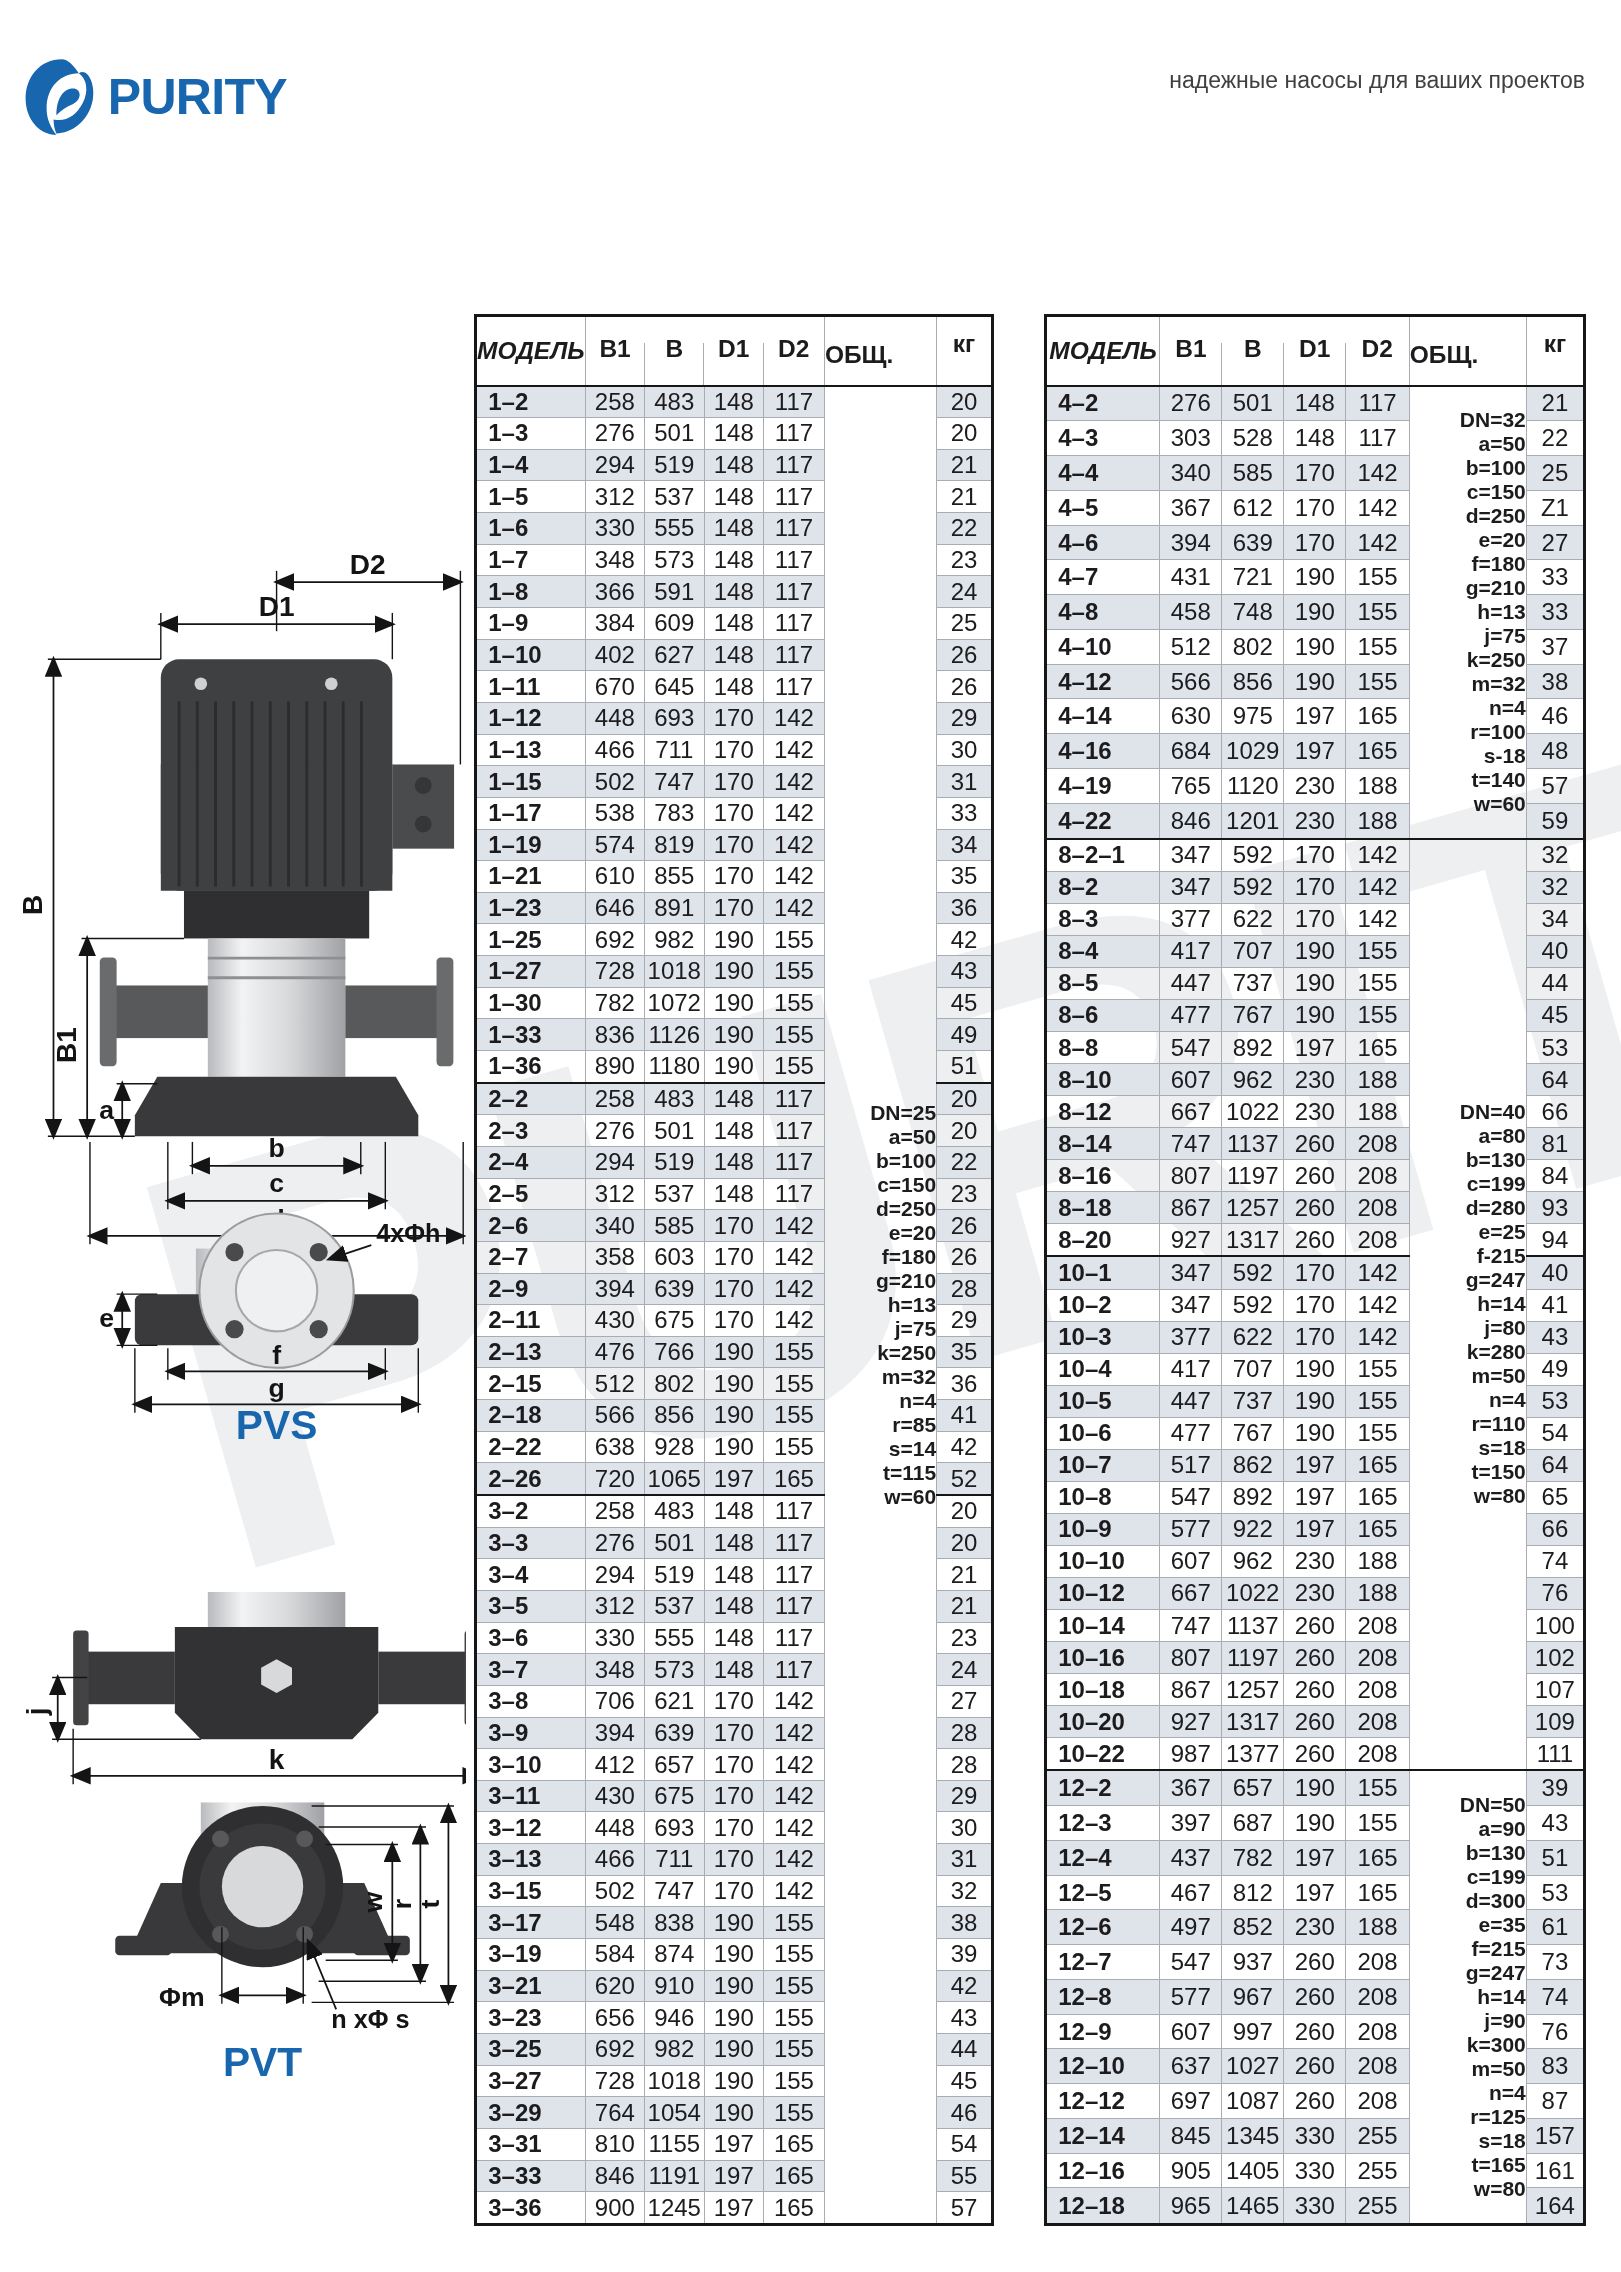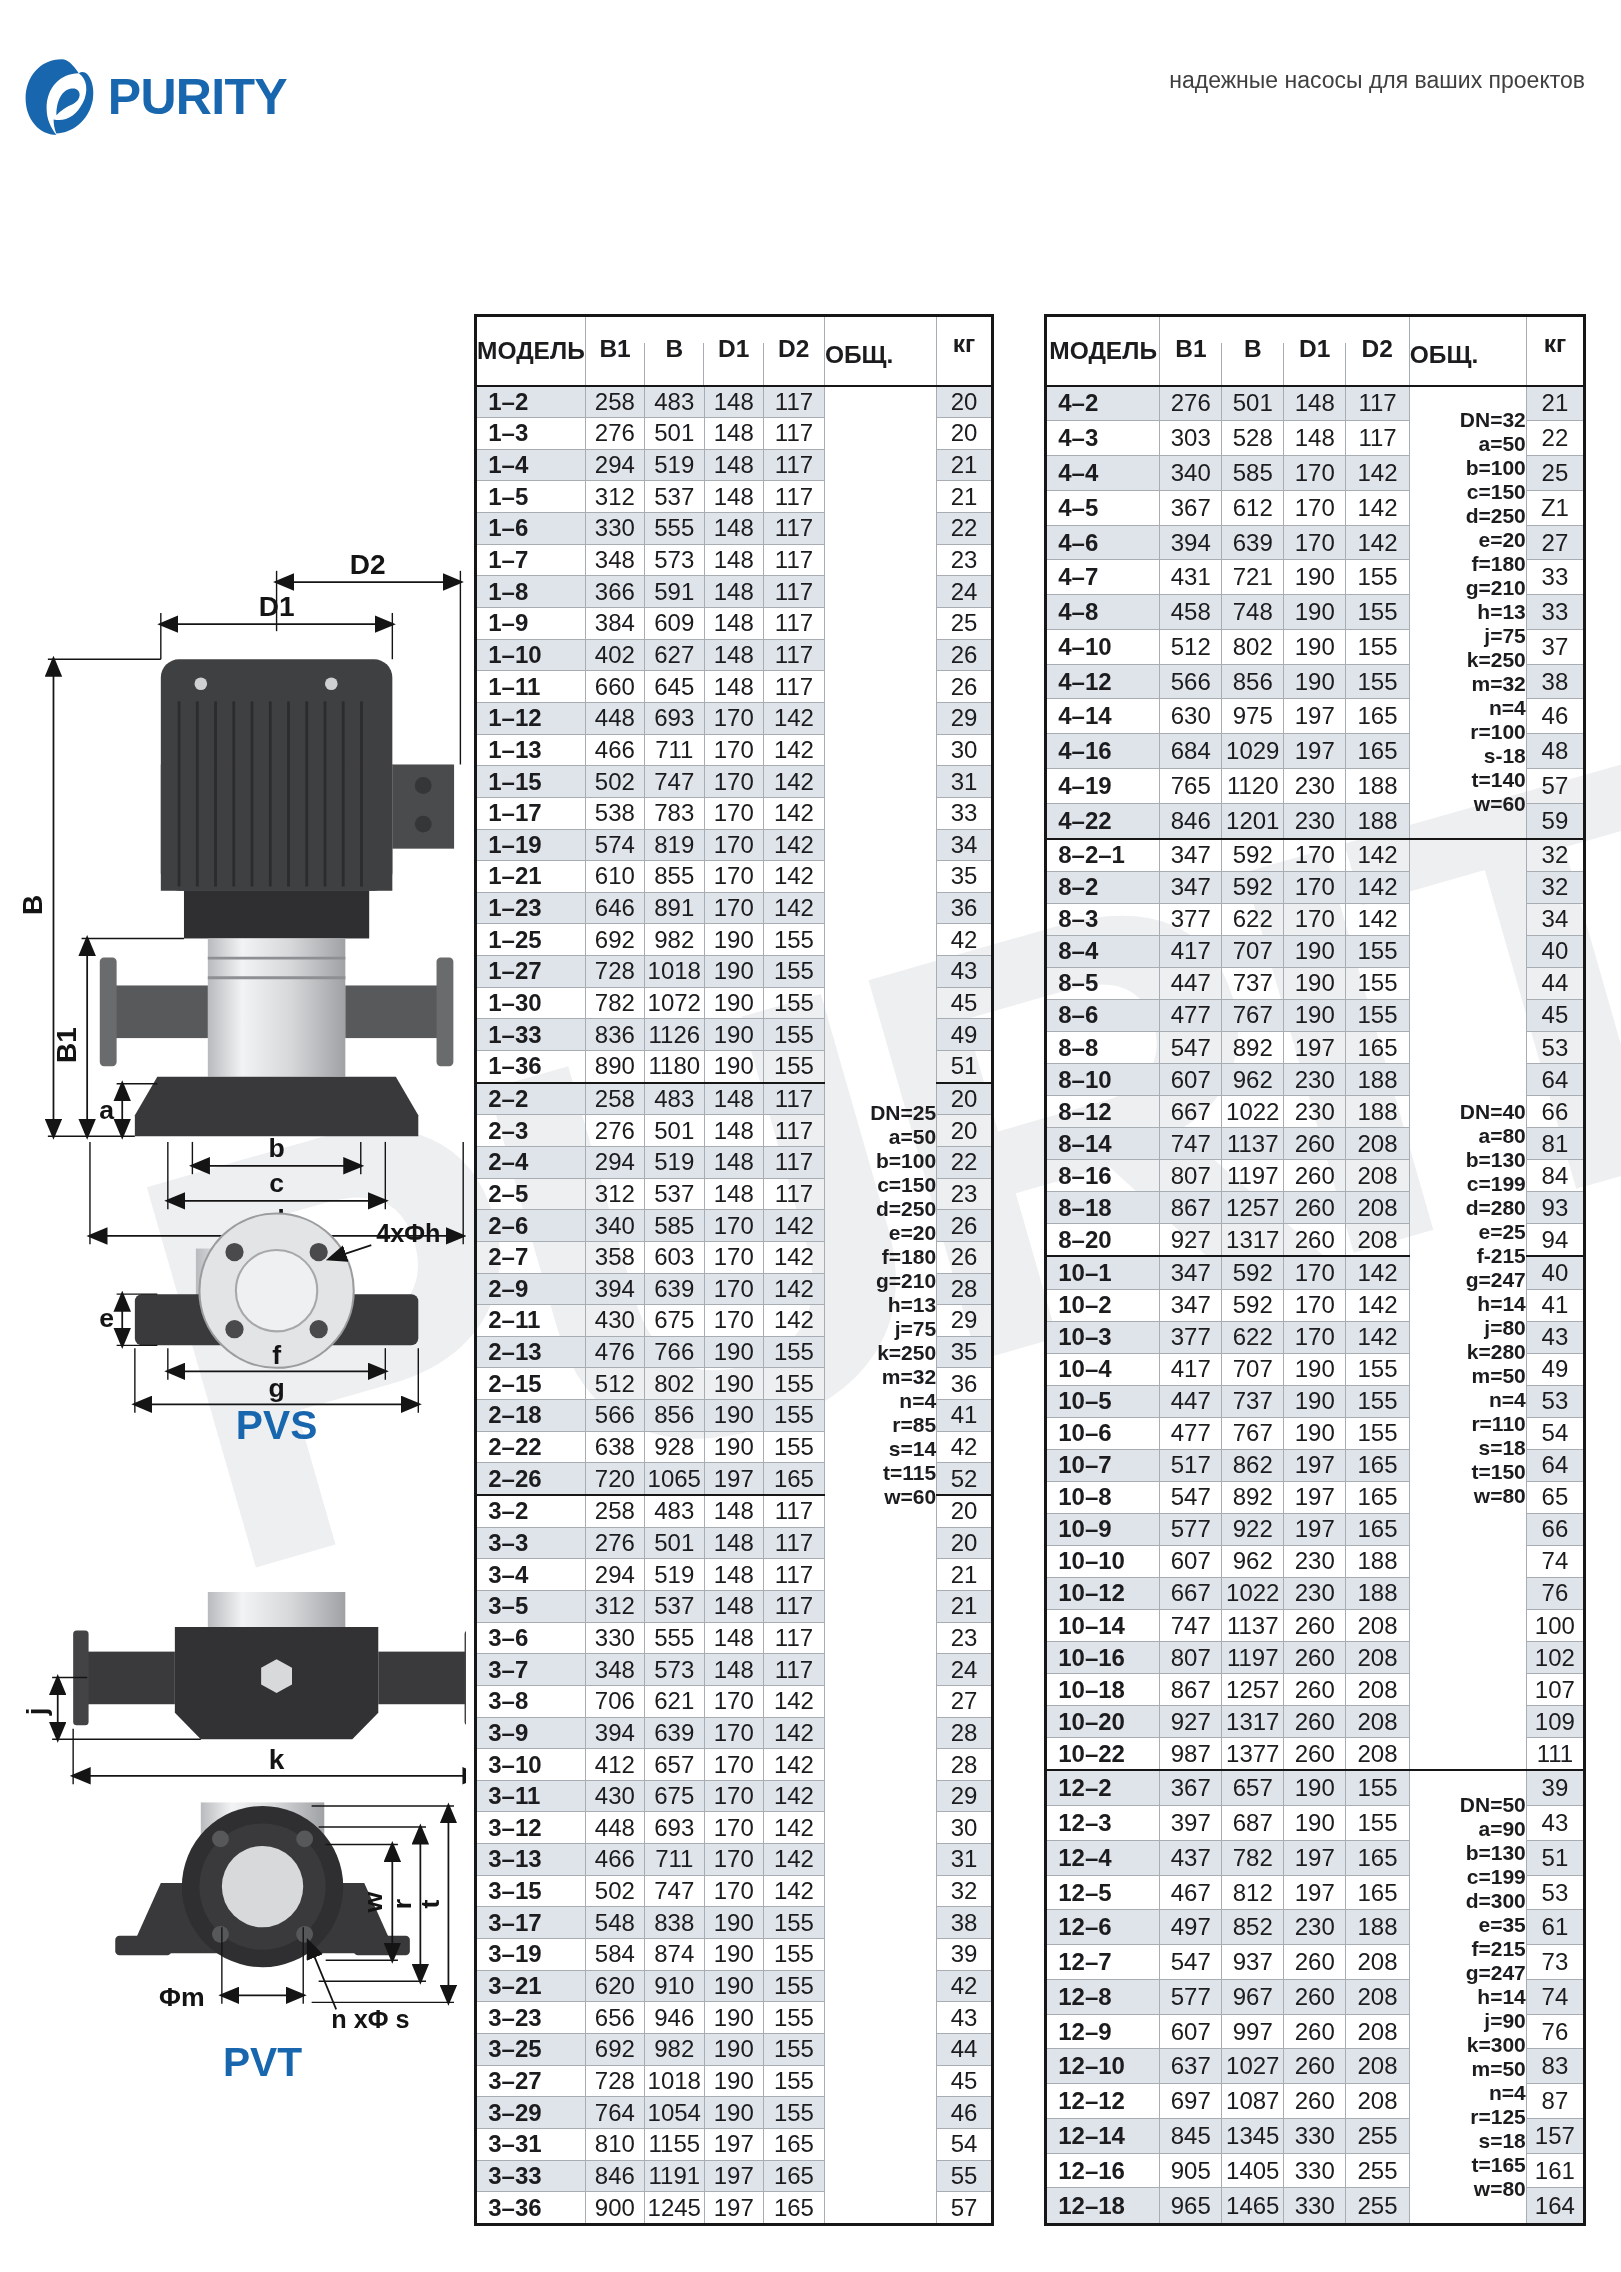--- a/index.html
+++ b/index.html
@@ -18,21 +18,21 @@
              transform:rotate(-16deg);white-space:nowrap;user-select:none;}
 
   
   .tablewrap{position:absolute;z-index:2;}
   #t0{left:474px;top:314px;width:520px;height:1912px;}
   #t1{left:1044px;top:314px;width:542px;height:1912px;}
   table.dims{width:100%;height:100%;border-collapse:collapse;table-layout:fixed;
              border:3.5px solid #161616;background:transparent;}
   thead tr{height:70px;}
   th{font-size:24.5px;font-weight:bold;position:relative;padding:0;background:transparent;}
-  th.model-h{text-align:center;vertical-align:middle;border-right:0.7px solid #a7adb3;}
+  th.model-h{text-align:center;vertical-align:middle;border-right:0.7px solid #a7adb3;font-style:italic;}
   th.sub{vertical-align:bottom;padding-bottom:22px;}
   th.sub.part::before{content:"";position:absolute;left:-0.7px;bottom:0;height:62%;
                       border-left:0.7px solid #a7adb3;}
   th.obsh{vertical-align:top;padding-top:24px;text-align:left;
           border-left:0.7px solid #a7adb3;border-right:0.7px solid #a7adb3;}
   th.kg-h{vertical-align:bottom;padding-bottom:27px;text-align:center;}
   th{border-bottom:2.8px solid #161616;}
   td{border:0.7px solid #a7adb3;font-size:24px;padding:0;}
   td.model{font-weight:bold;text-align:left;padding-left:11.2px;}
   td.num,td.kg{text-align:center;}
@@ -348,21 +348,21 @@
         <tr>
           <td class="model shade">1–10</td>
           <td class="num shade">402</td>
           <td class="num shade">627</td>
           <td class="num shade">148</td>
           <td class="num shade">117</td>
           <td class="kg shade">26</td>
         </tr>
         <tr>
           <td class="model">1–11</td>
-          <td class="num">660</td>
+          <td class="num">670</td>
           <td class="num">645</td>
           <td class="num">148</td>
           <td class="num">117</td>
           <td class="kg">26</td>
         </tr>
         <tr>
           <td class="model shade">1–12</td>
           <td class="num shade">448</td>
           <td class="num shade">693</td>
           <td class="num shade">170</td>

